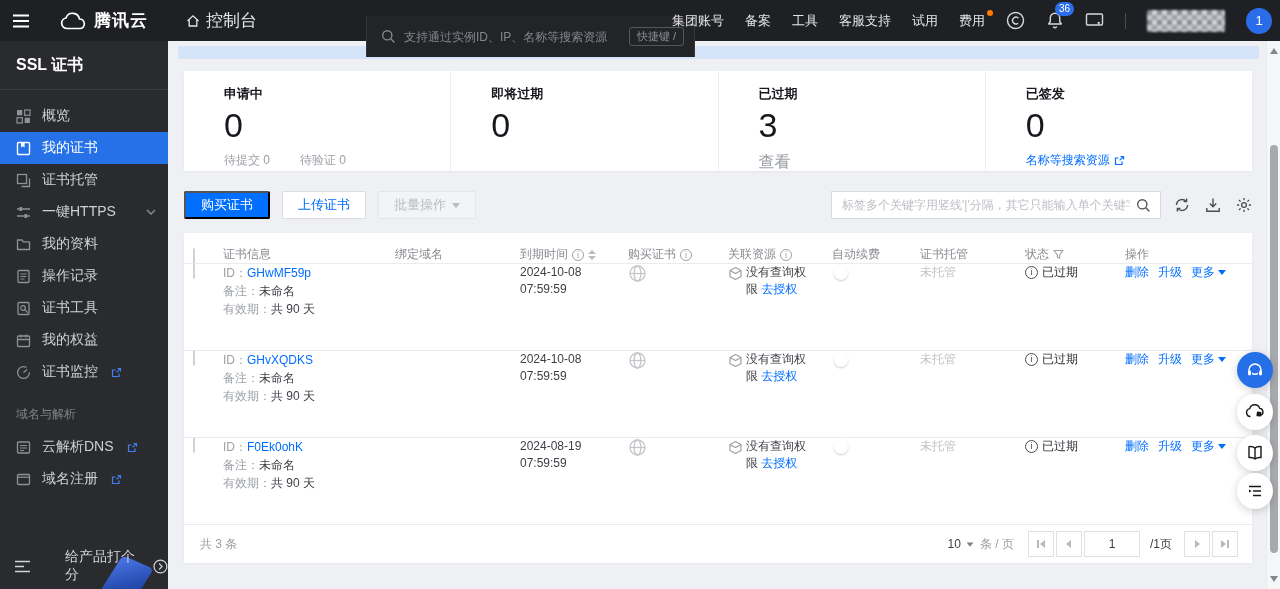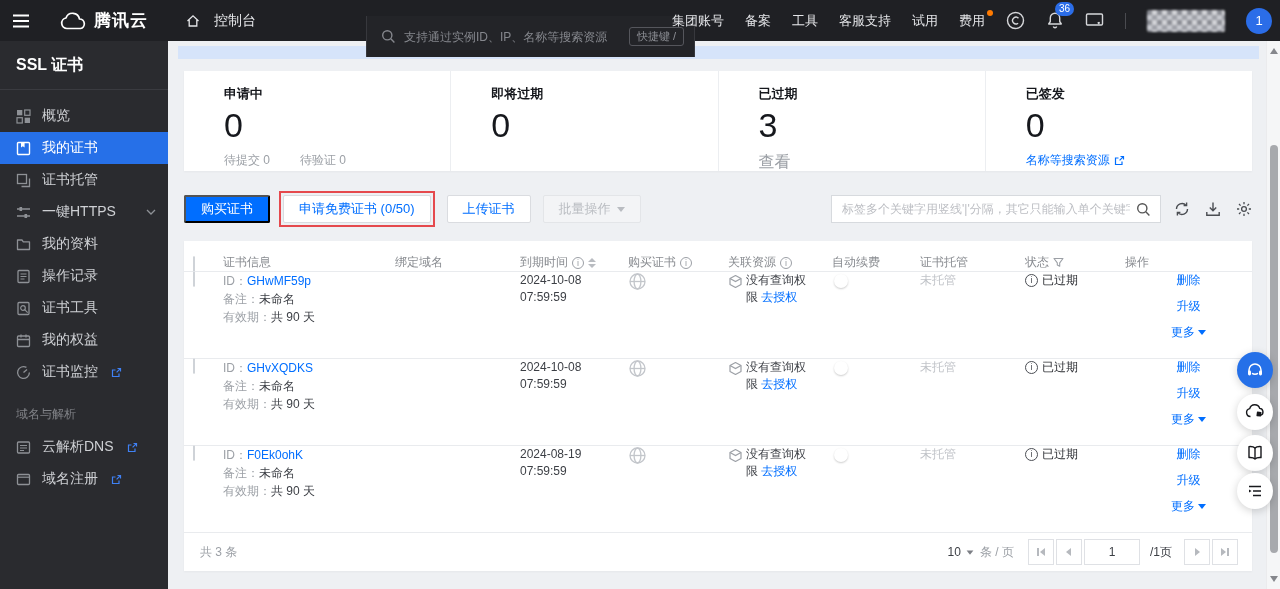--- a/index.html
+++ b/index.html
@@ -6,21 +6,21 @@
   html,body { width:1280px; height:589px; overflow:hidden; }
   body { font-family:"Liberation Sans","DejaVu Sans",sans-serif; background:#eef0f3; position:relative; font-size:12px; }
   svg { display:block; }
 
   
   .topbar { position:relative; height:41px; background:#1f2024; display:flex; align-items:center; color:#e4e5e8; z-index:5; }
   .tb-left { display:flex; align-items:center; height:100%; }
   .tb-burger { padding:0 14px 0 12px; cursor:pointer; }
   .tb-logo { display:flex; align-items:center; gap:7px; margin-left:16px; cursor:pointer; }
   .tb-logo-text { font-size:17px; font-weight:bold; color:#fff; letter-spacing:1px; }
-  .tb-console { display:flex; align-items:center; gap:14px; margin-left:38px; font-size:14px; color:#e4e5e8; cursor:pointer; }
+  .tb-console { display:flex; align-items:center; gap:6px; margin-left:38px; font-size:17px; color:#e4e5e8; cursor:pointer; }
   .tb-search { position:absolute; left:366px; top:16px; height:41px; width:329px; display:flex; align-items:center; gap:8px; padding:0 10px 0 14px; border-left:1px solid #37383d; border-right:1px solid #37383d; background:#232428; }
   .tb-search input { flex:1; background:transparent; border:none; outline:none; color:#cfd1d6; font-size:12px; font-family:inherit; }
   .tb-search input::placeholder { color:#85878d; }
   .tb-shortcut { font-size:11px; color:#8e9096; border:1px solid #55565c; border-radius:3px; padding:1px 7px; white-space:nowrap; }
   .tb-right { position:absolute; right:8px; top:0; height:41px; display:flex; align-items:center; gap:21px; font-size:13px; }
   .tb-menu-item { cursor:pointer; white-space:nowrap; position:relative; }
   .tb-dot { position:absolute; right:-8px; top:-2px; width:6px; height:6px; border-radius:50%; background:#ff7a00; }
   .tb-iconbtn { cursor:pointer; position:relative; display:flex; align-items:center; }
   .tb-badge { position:absolute; top:-9px; left:9px; background:#2b6de8; color:#fff; font-size:10px; line-height:14px; padding:0 4px; border-radius:8px; min-width:14px; text-align:center; }
   .tb-divider { width:1px; height:16px; background:#4a4b50; }
@@ -96,21 +96,21 @@
   .date-line { line-height:17px; }
   .res-cell { display:flex; align-items:flex-start; gap:3px; }
   .res-text { width:64px; line-height:17px; }
   .res-link { color:#006eff; cursor:pointer; }
   .toggle { width:34px; height:18px; border-radius:9px; background:#d8dce1; position:relative; cursor:pointer; }
   .toggle-knob { position:absolute; left:2px; top:2px; width:14px; height:14px; border-radius:50%; background:#fff; box-shadow:0 1px 2px rgba(0,0,0,.2); }
   .host-text { color:#c0c3c8; }
   .status-cell { display:flex; align-items:center; gap:4px; color:#2a2c31; }
   .info-circle { width:13px; height:13px; border:1px solid #4b4e54; border-radius:50%; color:#4b4e54; font-size:9px; line-height:11px; text-align:center; font-style:normal; flex-shrink:0; }
   .info-circle.gray { border-color:#9ca0a6; color:#9ca0a6; width:12px; height:12px; line-height:10px; }
-  .ops-cell { display:flex; align-items:center; gap:9px; color:#006eff;flex-direction:column; }
+  .ops-cell { display:flex; align-items:center; gap:9px; color:#006eff; }
   .ops-cell span { cursor:pointer; display:inline-flex; align-items:center; gap:3px; }
   .blue-caret { width:0; height:0; border-left:4px solid transparent; border-right:4px solid transparent; border-top:5px solid #006eff; display:inline-block; }
   .sort-icon { display:inline-flex; flex-direction:column; gap:2px; }
   .sort-icon i { width:0; height:0; border-left:4px solid transparent; border-right:4px solid transparent; display:block; }
   .sort-up { border-bottom:4px solid #b9bcc1; }
   .sort-dn { border-top:4px solid #b9bcc1; }
 
   .px-domain { width:112px; height:16px; border-radius:2px; filter:blur(1px);
     background:conic-gradient(#e0e0e2 25%,#f0f1f3 0 50%,#dcdee1 0 75%,#f5f6f8 0) 0 0/12px 12px; }
   .px-domain.lg { width:128px; height:37px; }
@@ -328,20 +328,35 @@
             <path d="M1.5 5.2h12" stroke="#8e9196" stroke-width="1.2"></path>
           </svg>
         </span>
       <span>域名注册</span>
       <span class="sb-ext">
           <svg width="11" height="11" viewBox="0 0 11 11" fill="none">
             <path d="M6.5 1.5h3v3M9.3 1.7 5.6 5.4M8 6.5v3h-6.5v-6.5H4.5" stroke="#3f81f5" stroke-width="1.2"></path>
           </svg>
         </span>
     </div>
+    <div class="sb-footer">
+      <span>
+          <svg width="17" height="13" viewBox="0 0 17 13" fill="none">
+            <path d="M1 1.5h15M1 6.5h9M1 11.5h15" stroke="#d2d4d8" stroke-width="1.6"></path>
+          </svg>
+        </span>
+      <span class="sb-deco"></span>
+      <span class="sb-footer-label">
+        <span>给产品打个分</span>
+        <svg width="15" height="15" viewBox="0 0 15 15" fill="none">
+            <circle cx="7.5" cy="7.5" r="6.5" stroke="#d2d4d8" stroke-width="1.2"></circle>
+            <path d="m6.2 4.5 3 3-3 3" stroke="#d2d4d8" stroke-width="1.2"></path>
+          </svg>
+      </span>
+    </div>
   </aside>
 
   <main class="main">
     <div class="banner-strip"></div>
 
     <section class="stats-card">
       <div class="stat">
         <div class="stat-title">申请中</div>
         <div class="stat-value">0</div>
         <div class="stat-sub">
@@ -367,23 +382,20 @@
             <svg width="11" height="11" viewBox="0 0 11 11" fill="none">
                 <path d="M6.5 1.5h3v3M9.3 1.7 5.6 5.4M8 6.5v3h-6.5v-6.5H4.5" stroke="#006eff" stroke-width="1.2"></path>
               </svg>
           </span>
         </div>
       </div>
     </section>
 
     <div class="toolbar">
       <button class="btn btn-primary">购买证书</button>
-      <span class="free-wrap">
-        <button class="btn btn-white">申请免费证书 (0/50)</button>
-      </span>
       <button class="btn btn-white ml12">上传证书</button>
       <button class="btn btn-disabled ml12">
         <span>批量操作</span>
         <i class="caret-down"></i>
       </button>
       <span class="tb-spacer"></span>
       <div class="filter-input">
         <input placeholder="标签多个关键字用竖线'|'分隔，其它只能输入单个关键字" style="">
         <span>
             <svg width="15" height="15" viewBox="0 0 15 15" fill="none">

